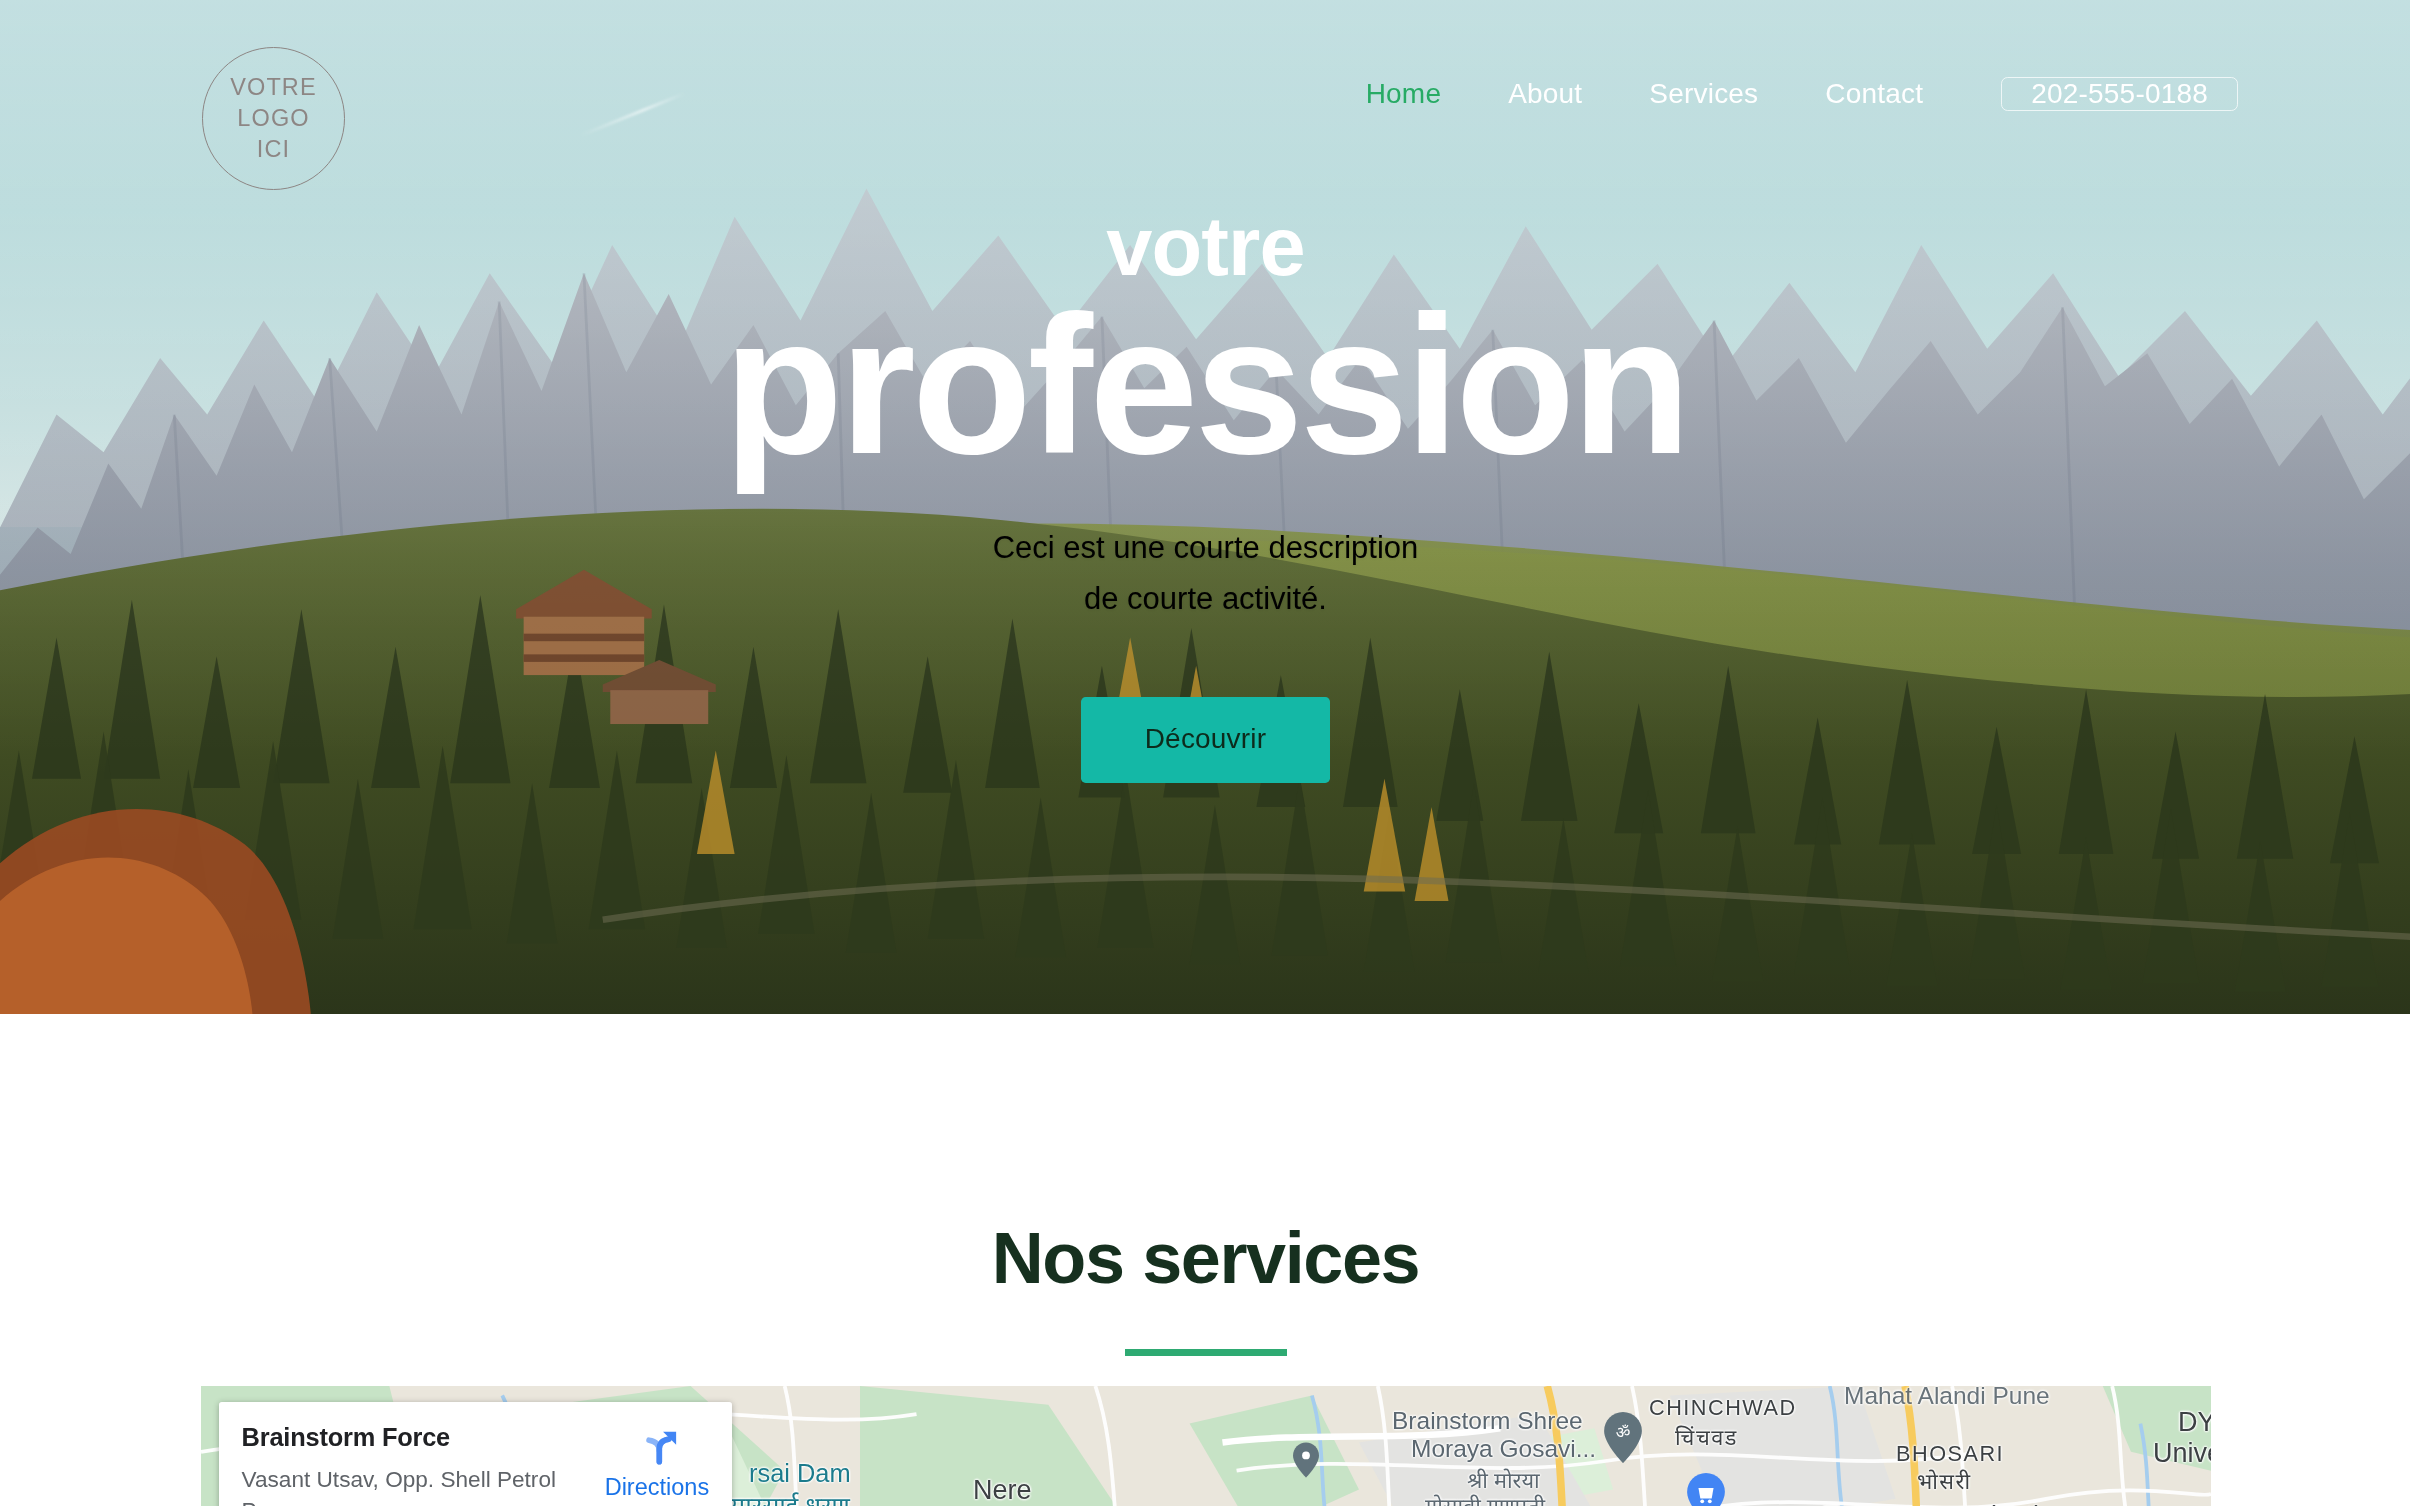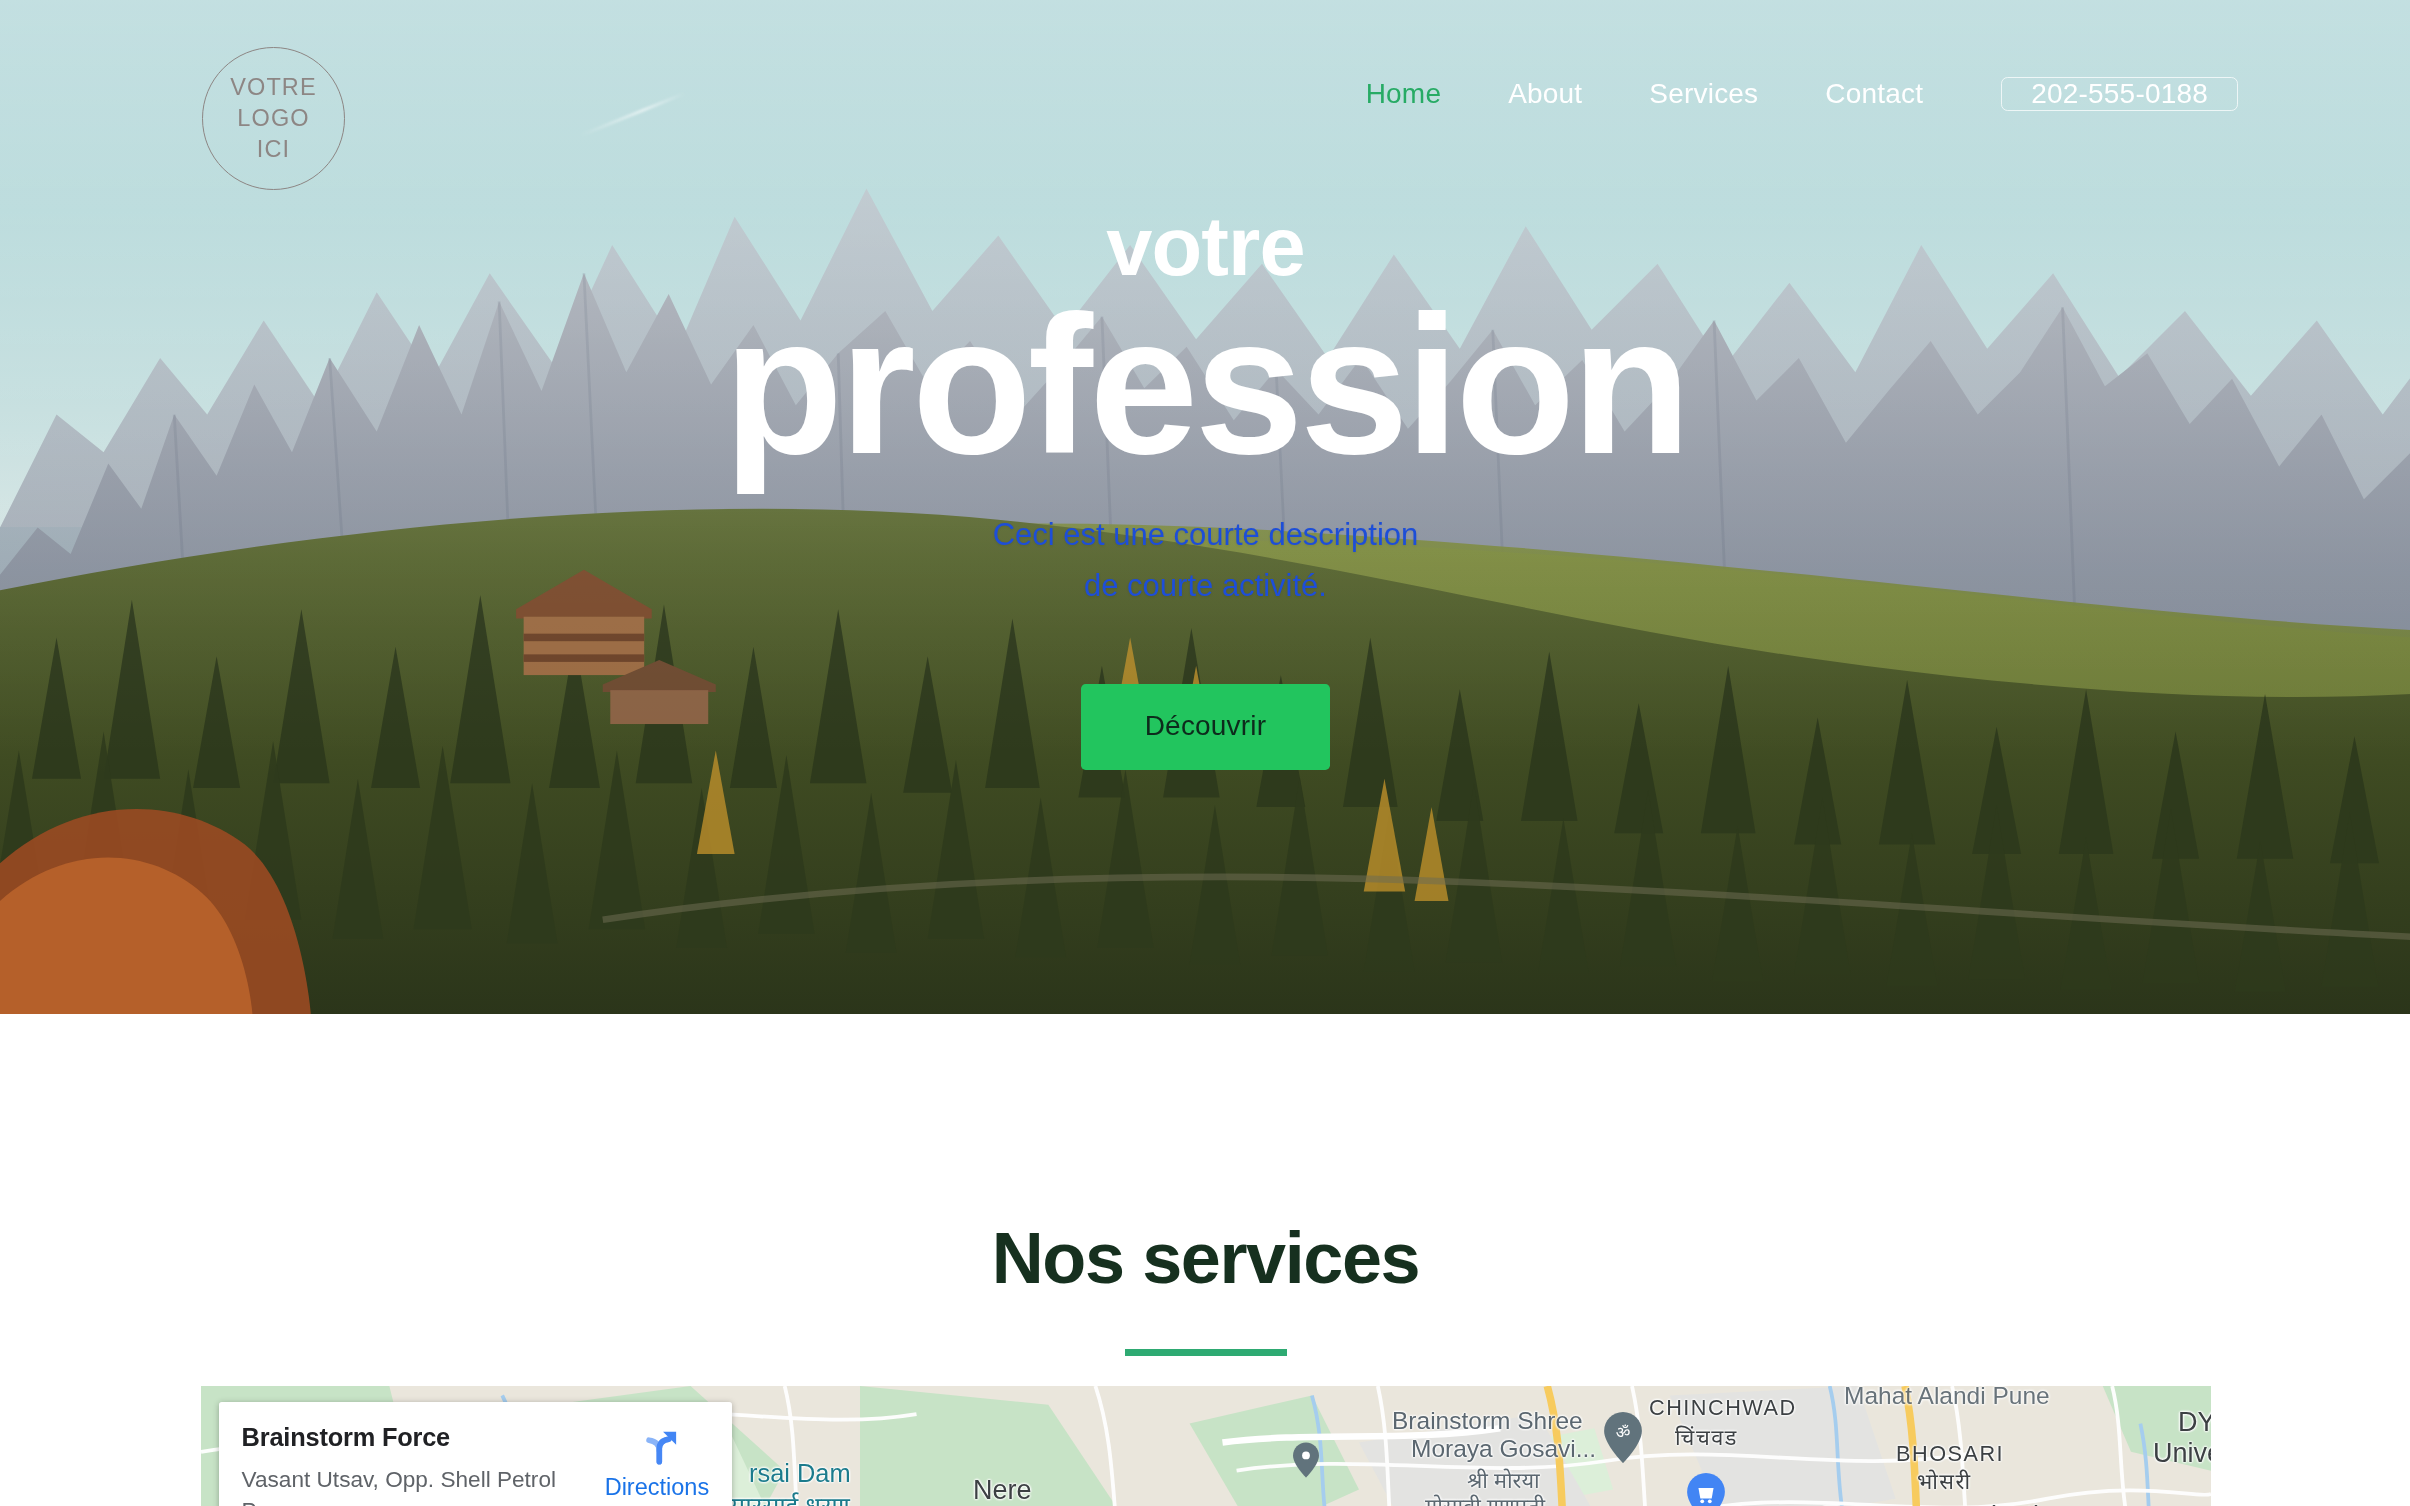--- a/index.html
+++ b/index.html
@@ -78,27 +78,27 @@
   .hero-content > *{ pointer-events:auto; }
   .title-sm{
     margin-top:205px;
     font-size:83px; font-weight:700; color:#ffffff; letter-spacing:-0.9px; line-height:1;
   }
   .title-lg{
     margin-top:-1.9px;
     font-size:196px; font-weight:700; color:#ffffff; letter-spacing:-3.8px; line-height:1.02;
   }
   .hero-sub{
-    margin-top:24px; text-align:center; color:#1d4ed8;
+    margin-top:37px; text-align:center; color:#000000;
     font-size:31px; line-height:1.63; font-weight:400;
     text-shadow:0 0.9px 2.8px rgba(0,0,0,.07);
   }
   .cta{
     margin-top:73px;
-    background:#22c55e; color:#0d2b1c; border:none;
+    background:#14b8a6; color:#0d2b1c; border:none;
     font-size:28px; font-family:inherit;
     padding:26px 64px 28px; border-radius:4.7px; cursor:pointer;
     letter-spacing:0.2px;
   }
 
   
   .services{
     position:absolute; left:0; top:1014px; width:2411px; height:361px;
     background:#ffffff;
   }

